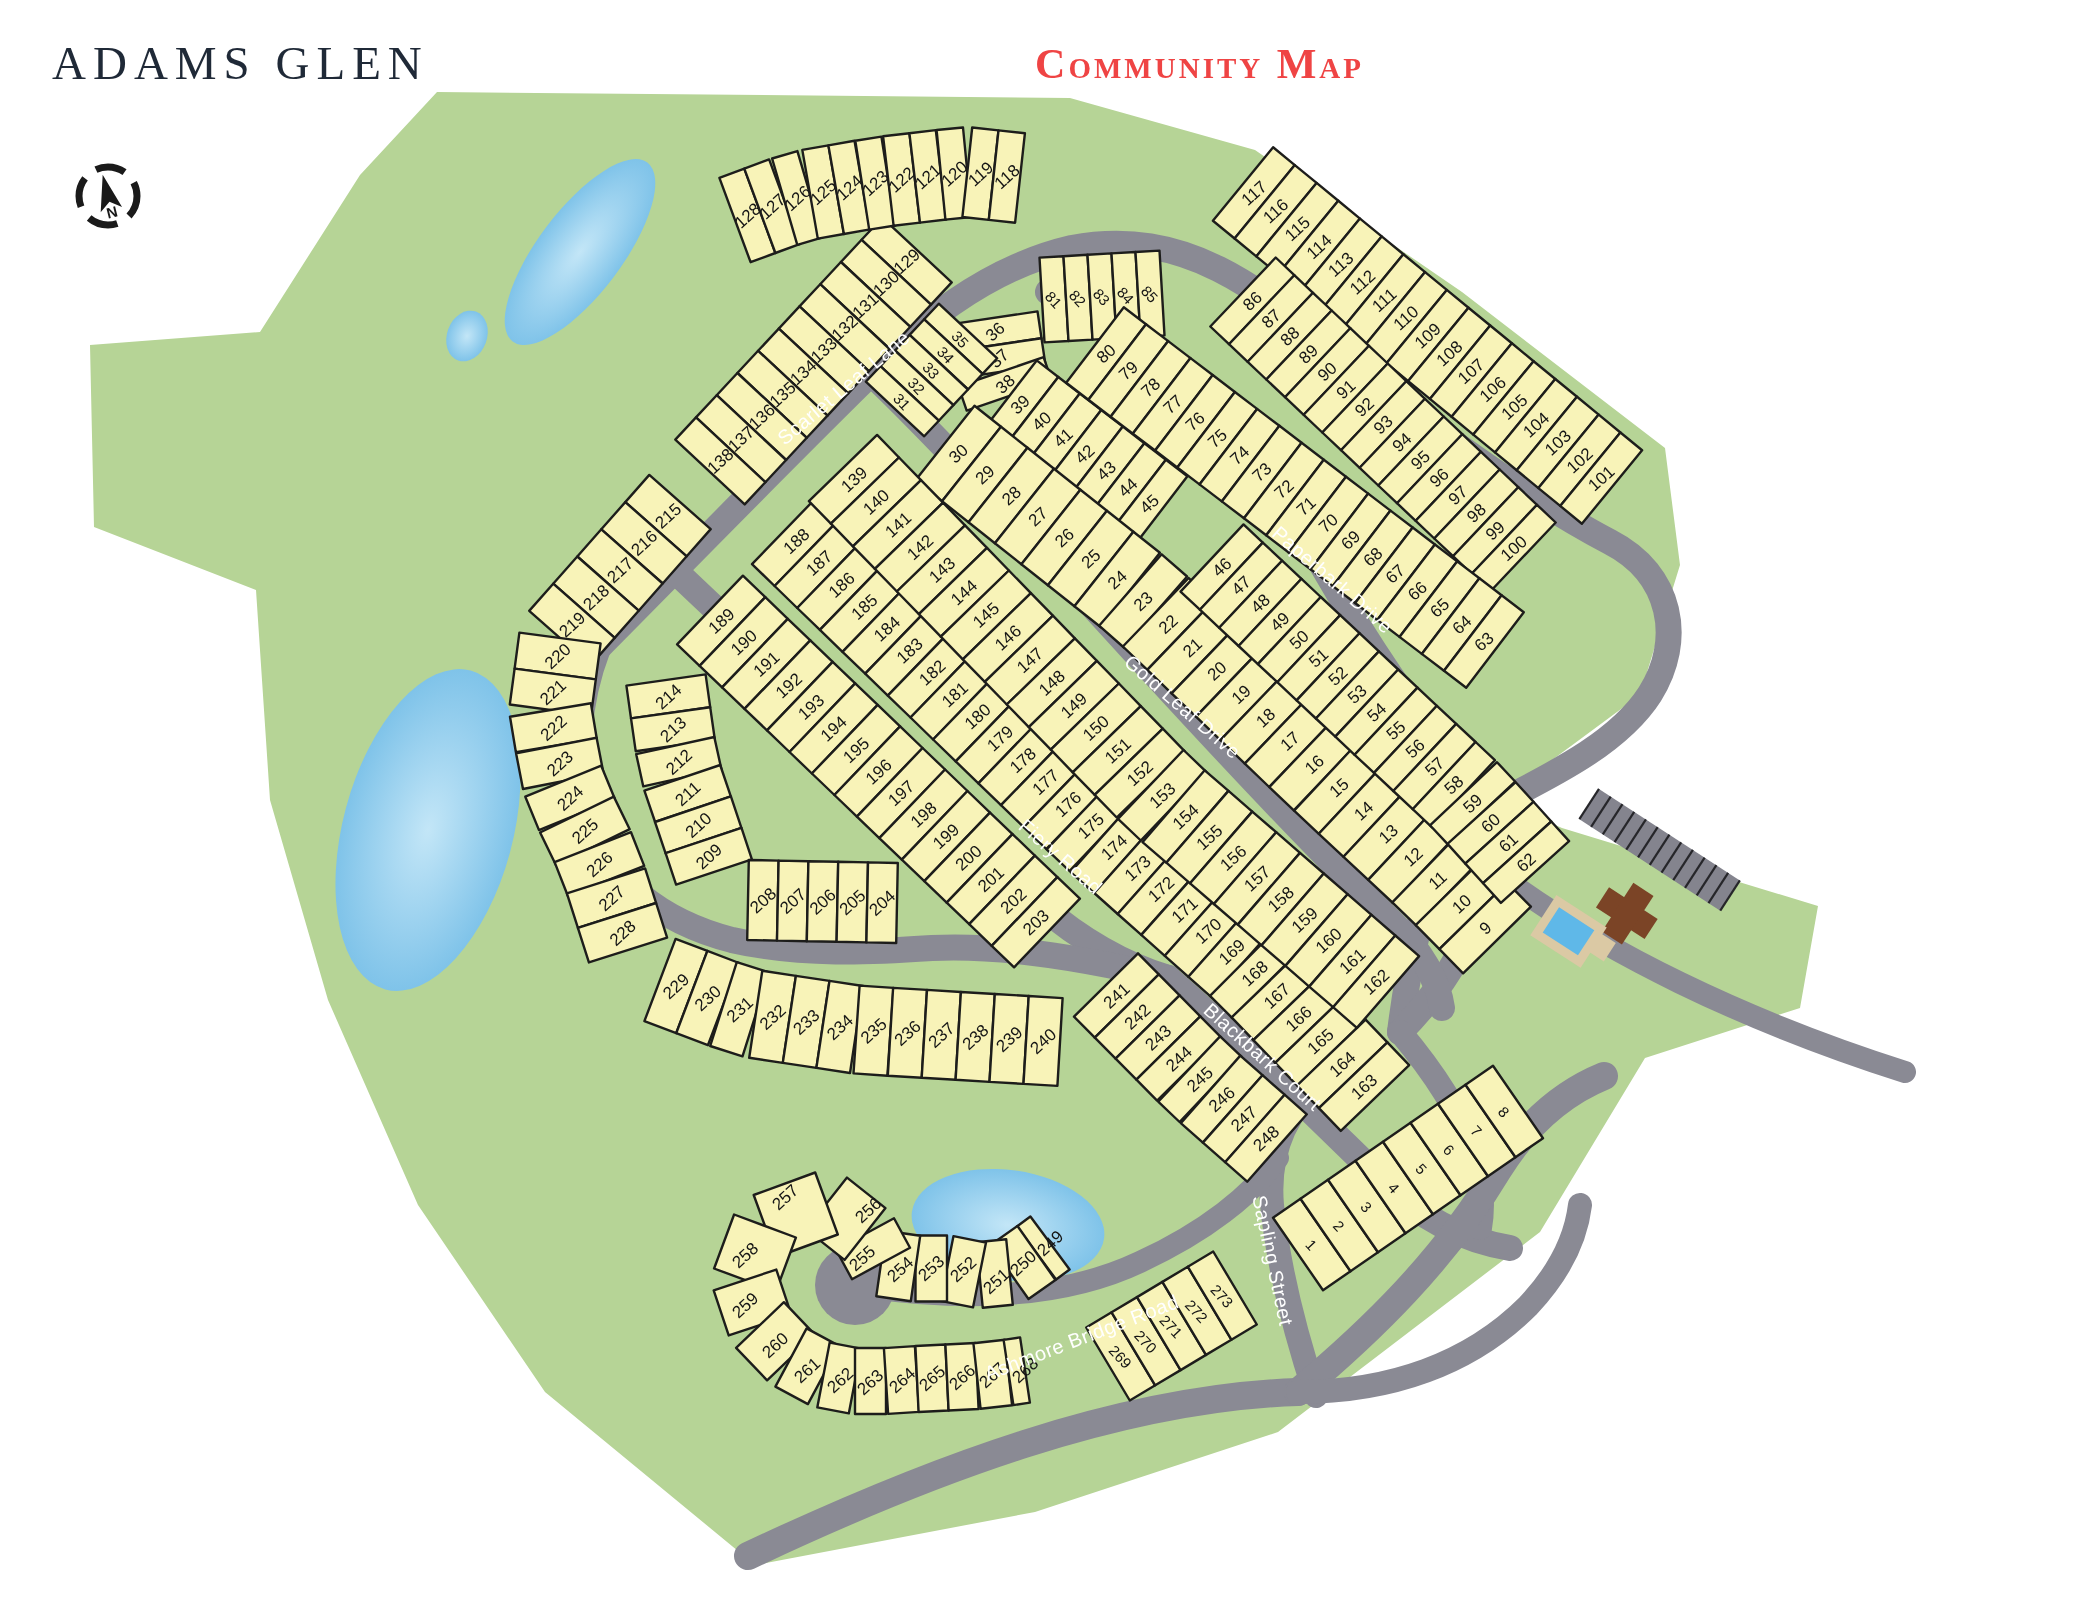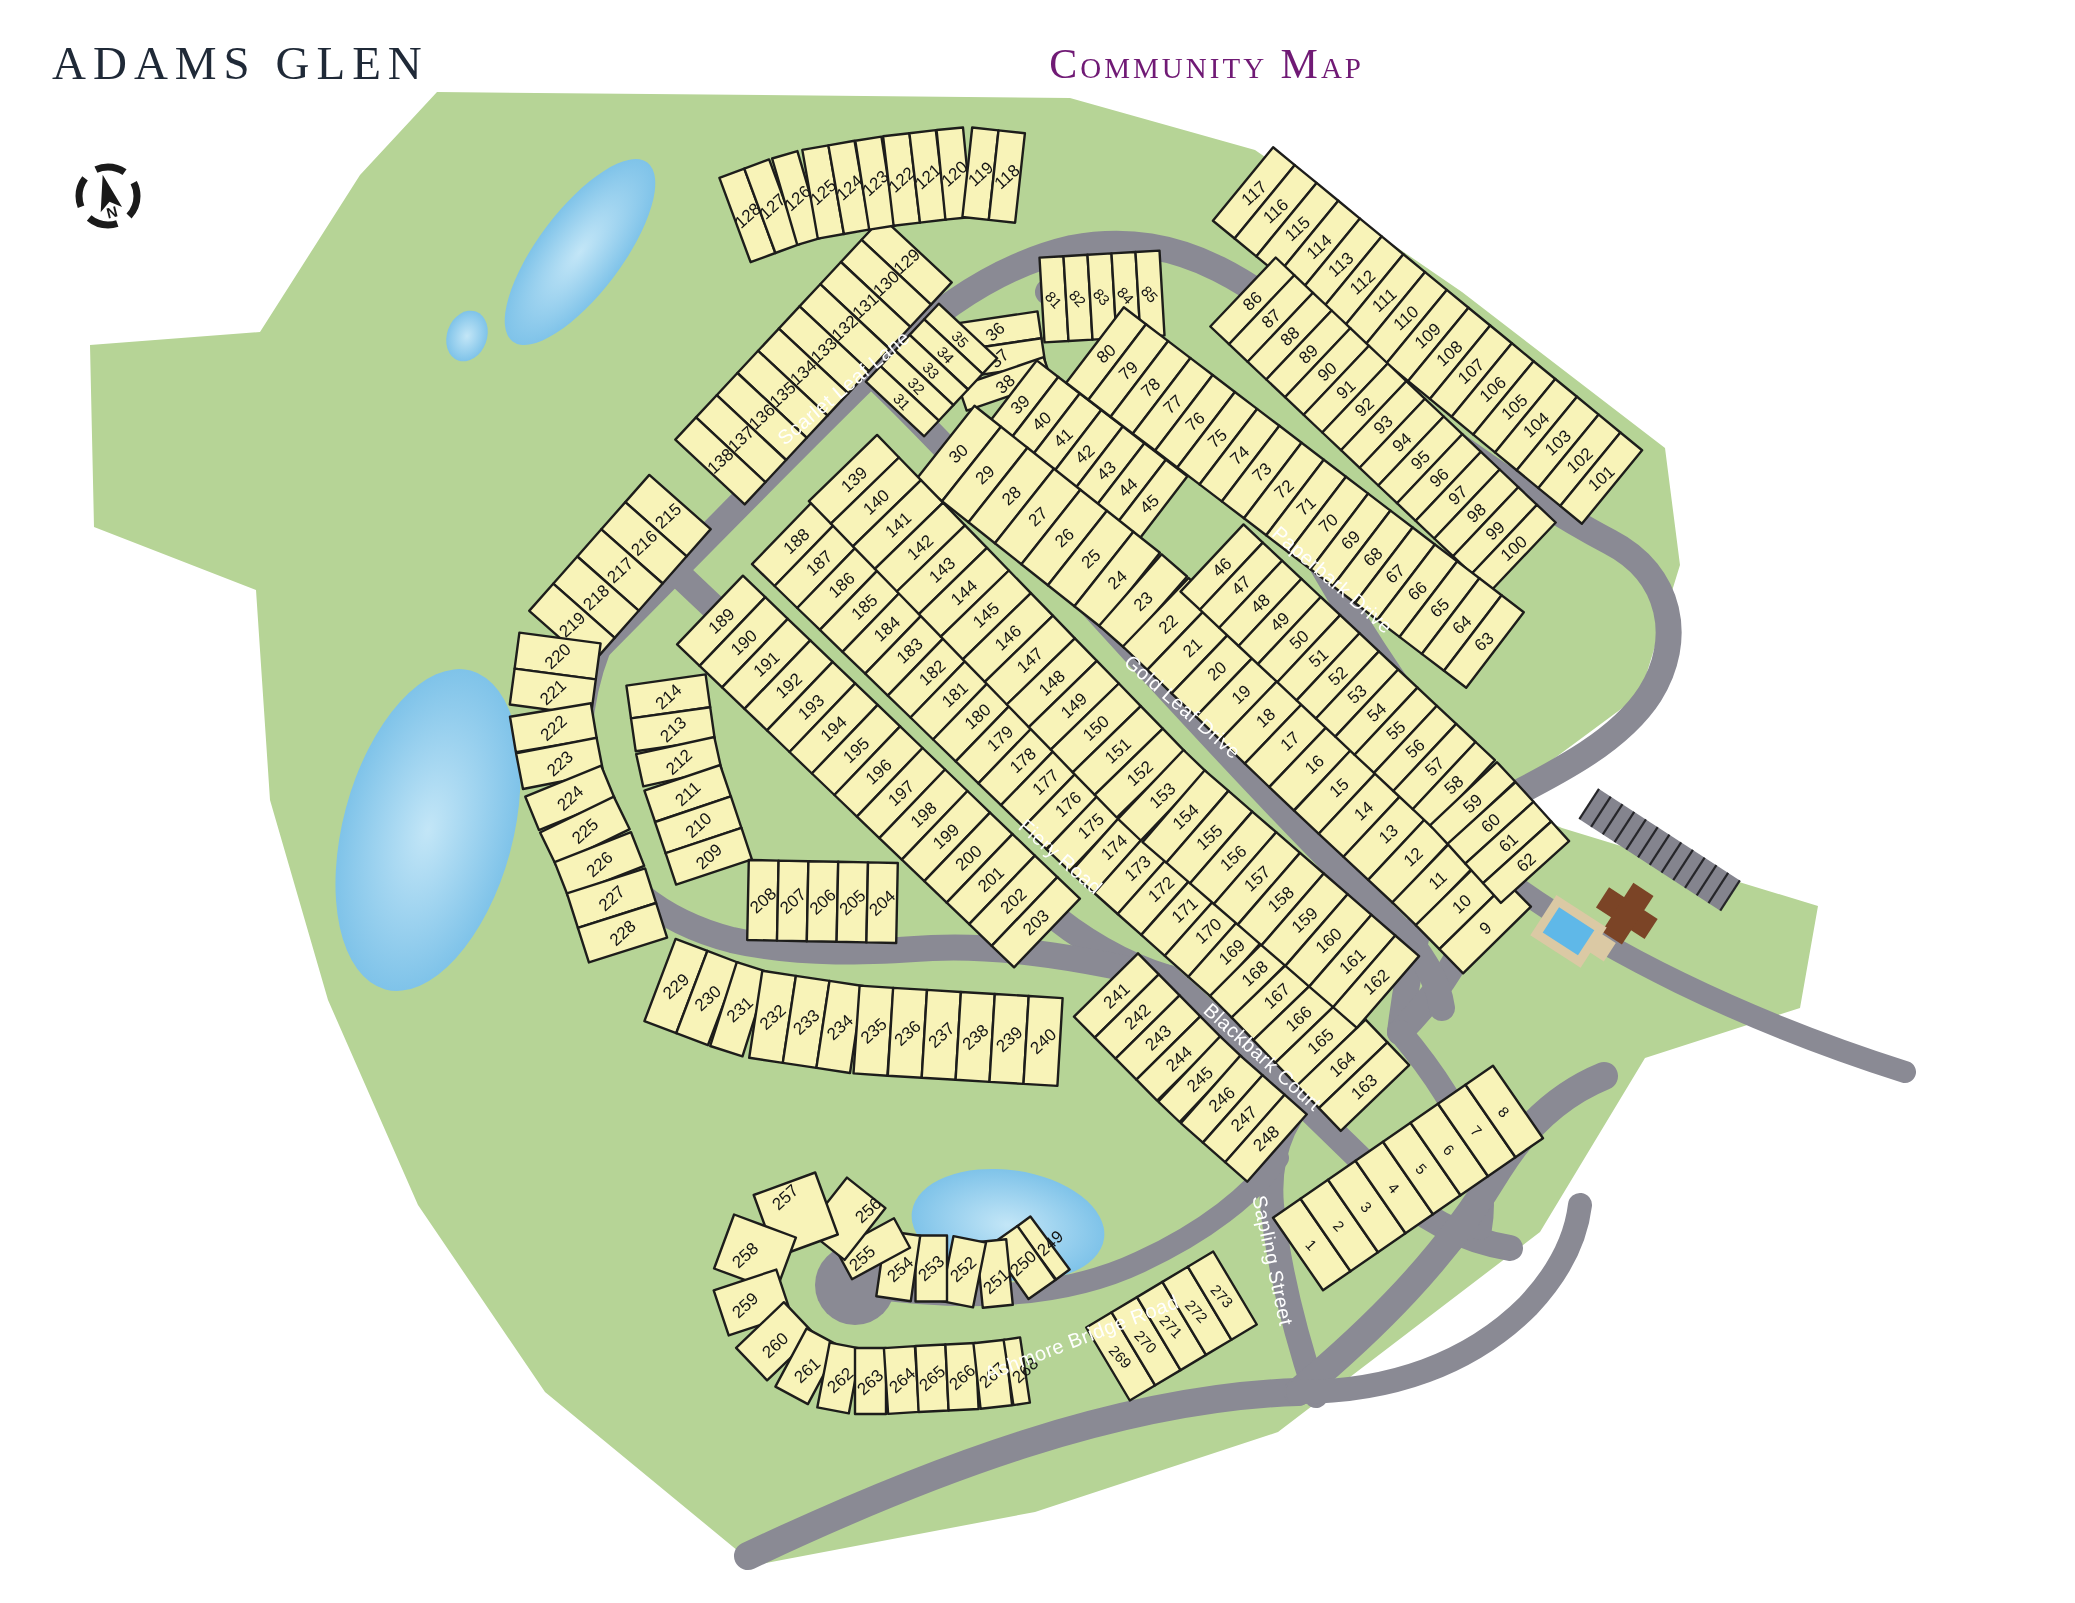--- a/index.html
+++ b/index.html
@@ -1,21 +1,21 @@
 <!DOCTYPE html>
 <html><head>
 <meta charset="utf-8">
 <style>
   html,body{margin:0;padding:0;background:#ffffff;}
   .page{position:relative;width:1916px;height:1603px;background:#fff;overflow:hidden;
         font-family:"Liberation Sans",sans-serif;}
   .hdr-title{position:absolute;left:52px;top:36px;font-family:"Liberation Serif",serif;
         font-size:47px;letter-spacing:7px;color:#1f2937;font-weight:400;}
   .hdr-sub{position:absolute;right:552px;top:40px;font-family:"Liberation Serif",serif;
-        font-size:42px;letter-spacing:3px;color:#701a75;font-variant:small-caps;font-weight:400;}
+        font-size:42px;letter-spacing:3px;color:#ef4444;font-variant:small-caps;font-weight:700;}
   svg text{font-family:"Liberation Sans",sans-serif;}
 </style>
 </head>
 <body>
 
 <div class="page">
   <div class="hdr-title">ADAMS GLEN</div>
   <div class="hdr-sub">Community Map</div>
   <svg id="map" width="2075" height="1603" viewBox="0 0 2075 1603">
       <defs>

